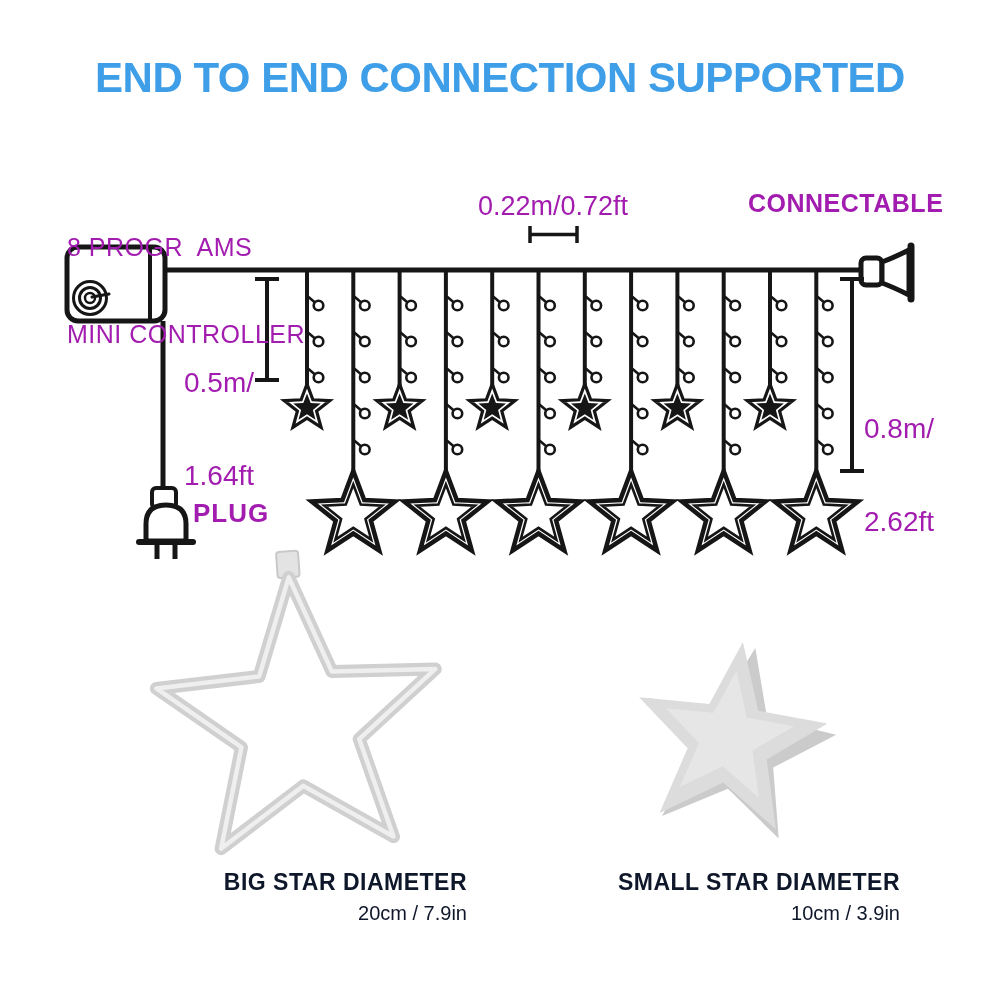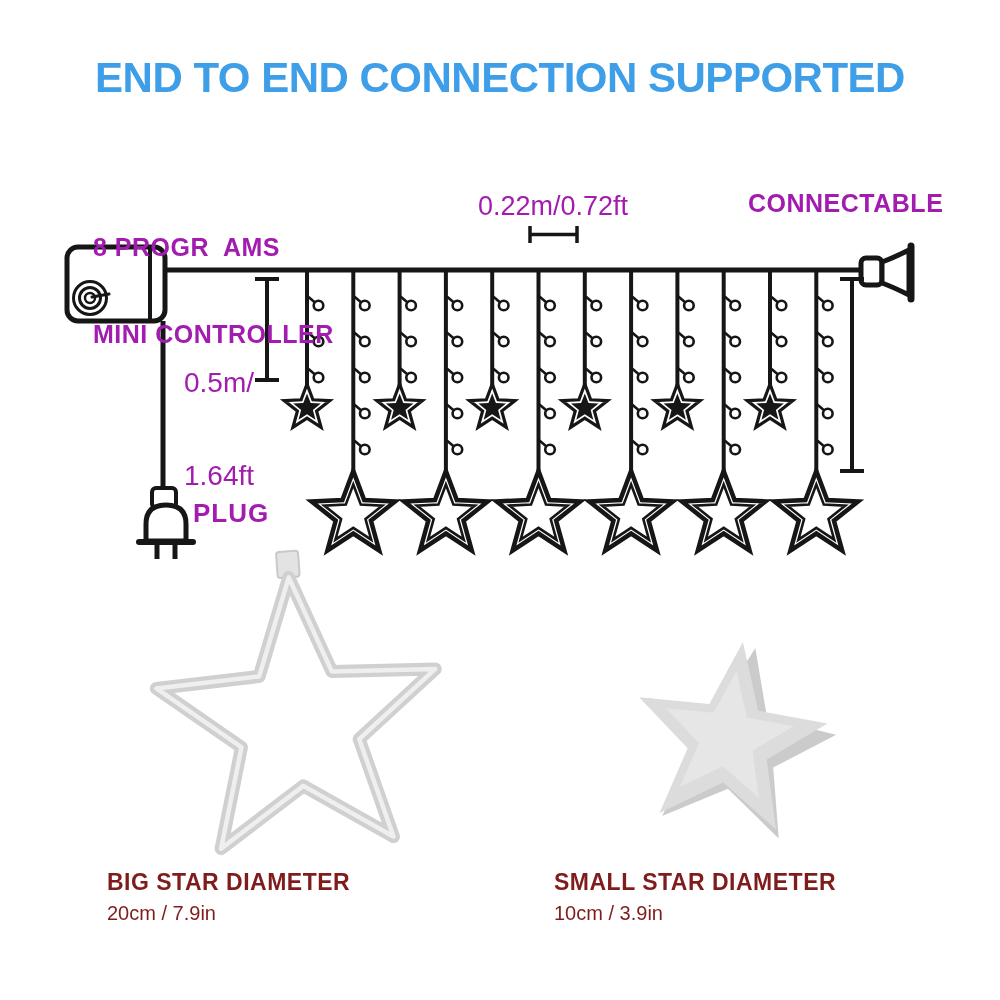--- a/index.html
+++ b/index.html
@@ -6,32 +6,32 @@
   .stage{
     position:relative;width:1000px;height:1000px;background:#ffffff;overflow:hidden;
     font-family:"Liberation Sans", sans-serif;color:#1a1a1a;
   }
   .abs{position:absolute;}
   .title{
     left:0;top:54px;width:1000px;text-align:center;
     font-size:42px;font-weight:700;letter-spacing:-0.5px;color:#3E9EE7;
   }
   .lbl{color:#a21caf;white-space:pre;}
-  .controller-label{left:67px;top:175px;font-size:25px;font-weight:700;line-height:29px;letter-spacing:0.5px;margin-left:26px;}
+  .controller-label{left:67px;top:175px;font-size:25px;font-weight:400;line-height:29px;letter-spacing:0.5px;}
   .spacing-label{left:428px;top:191px;width:250px;text-align:center;font-size:27px;font-weight:500;}
   .connectable-label{left:748px;top:189px;font-size:25px;font-weight:600;letter-spacing:0.5px;text-align:center;}
   .measure-label{font-size:28px;font-weight:400;line-height:31px;}
   .short-drop-label{left:184px;top:305px;}
   .long-drop-label{left:864px;top:351px;}
   .plug-label{left:193px;top:498px;font-size:26px;font-weight:600;letter-spacing:1px;}
-  .caption{width:360px;text-align:left;color:#7f1d1d;}
+  .caption{width:360px;text-align:right;color:#0f172a;}
   .caption-title{top:869px;font-size:23px;font-weight:700;letter-spacing:0.5px;}
   .caption-value{top:902px;font-size:20px;font-weight:400;}
   .cap-big{left:107px;}
-  .cap-small{left:554px;}
+  .cap-small{left:540px;}
   .lines{display:block;}
   svg.diagram{position:absolute;left:0;top:0;}
 </style>
 </head>
 <body>
 
 <div class="stage">
 
   <svg class="diagram" width="1000" height="1000" viewBox="0 0 1000 1000">
 
@@ -358,20 +358,24 @@
 
   <div class="abs lbl spacing-label">0.22m/0.72ft</div>
 
   <div class="abs lbl connectable-label">CONNECTABLE</div>
 
   <div class="abs lbl measure-label short-drop-label">
     <span class="lines">0.5m/</span>
     <span class="lines">1.64ft</span>
   </div>
 
+  <div class="abs lbl measure-label long-drop-label">
+    <span class="lines">0.8m/</span>
+    <span class="lines">2.62ft</span>
+  </div>
 
   <div class="abs lbl plug-label">PLUG</div>
 
   <div class="abs caption caption-title cap-big">BIG STAR DIAMETER</div>
   <div class="abs caption caption-value cap-big">20cm / 7.9in</div>
   <div class="abs caption caption-title cap-small">SMALL STAR DIAMETER</div>
   <div class="abs caption caption-value cap-small">10cm / 3.9in</div>
 
 </div>
 

